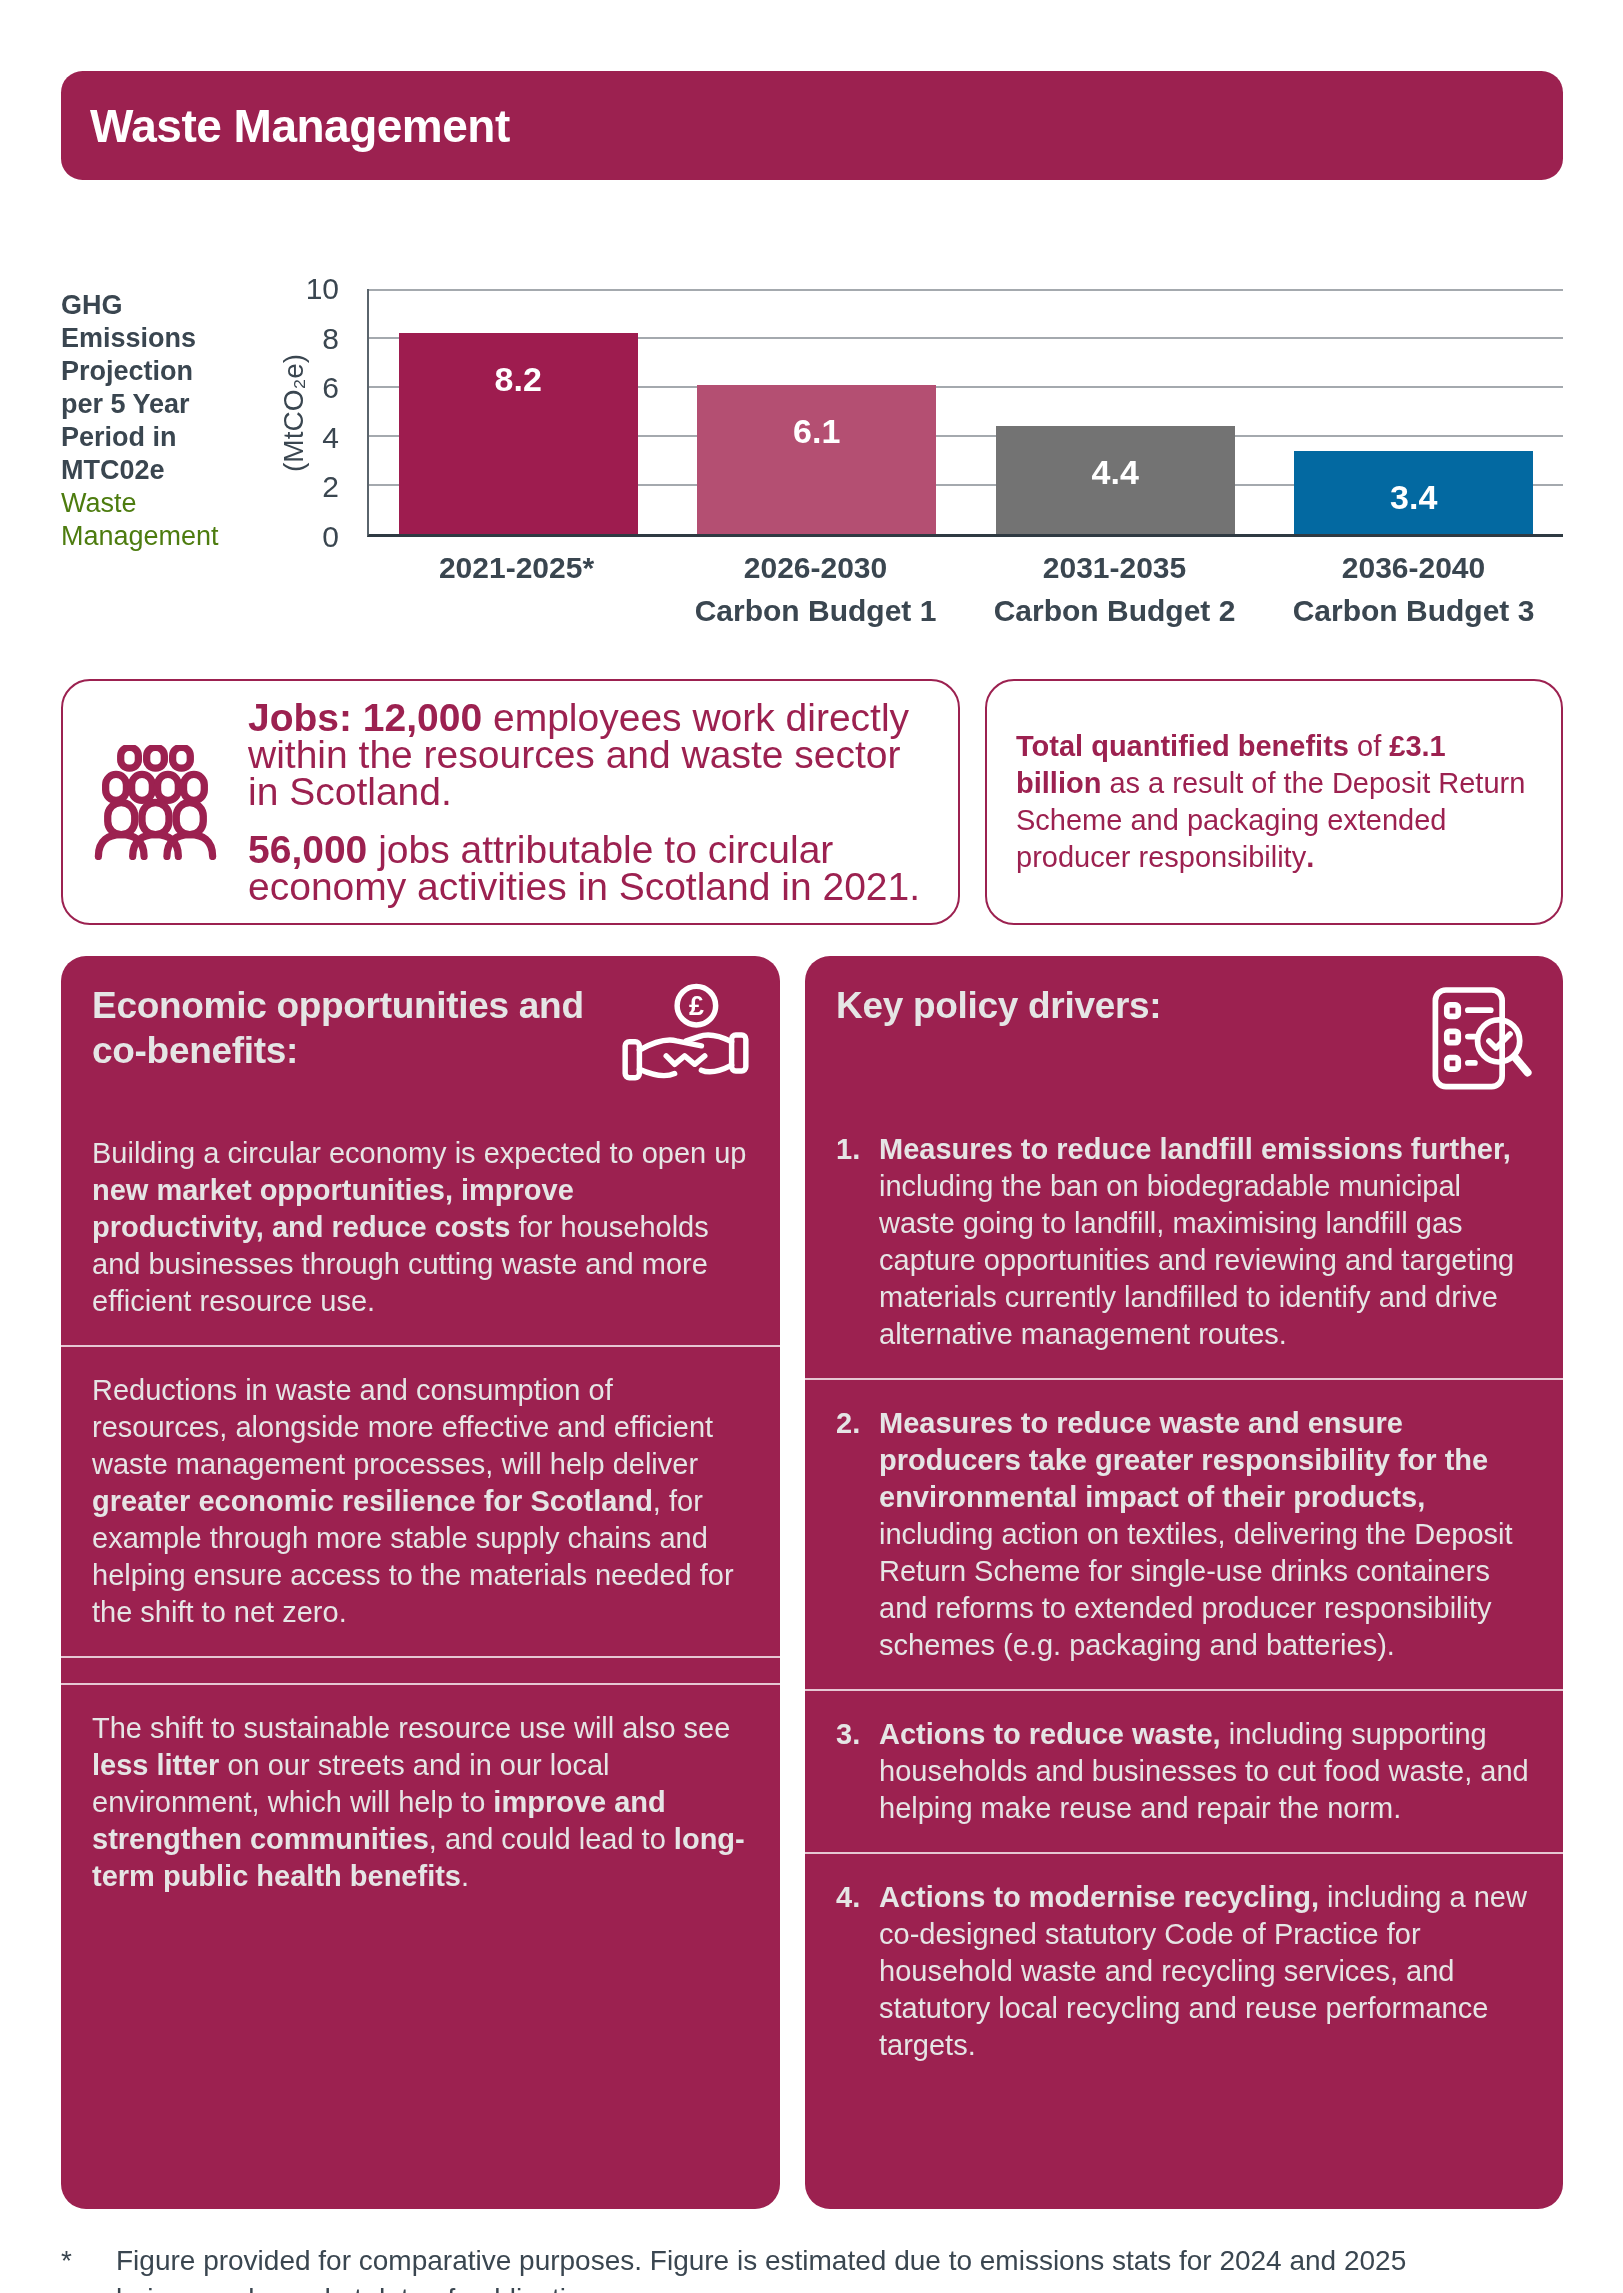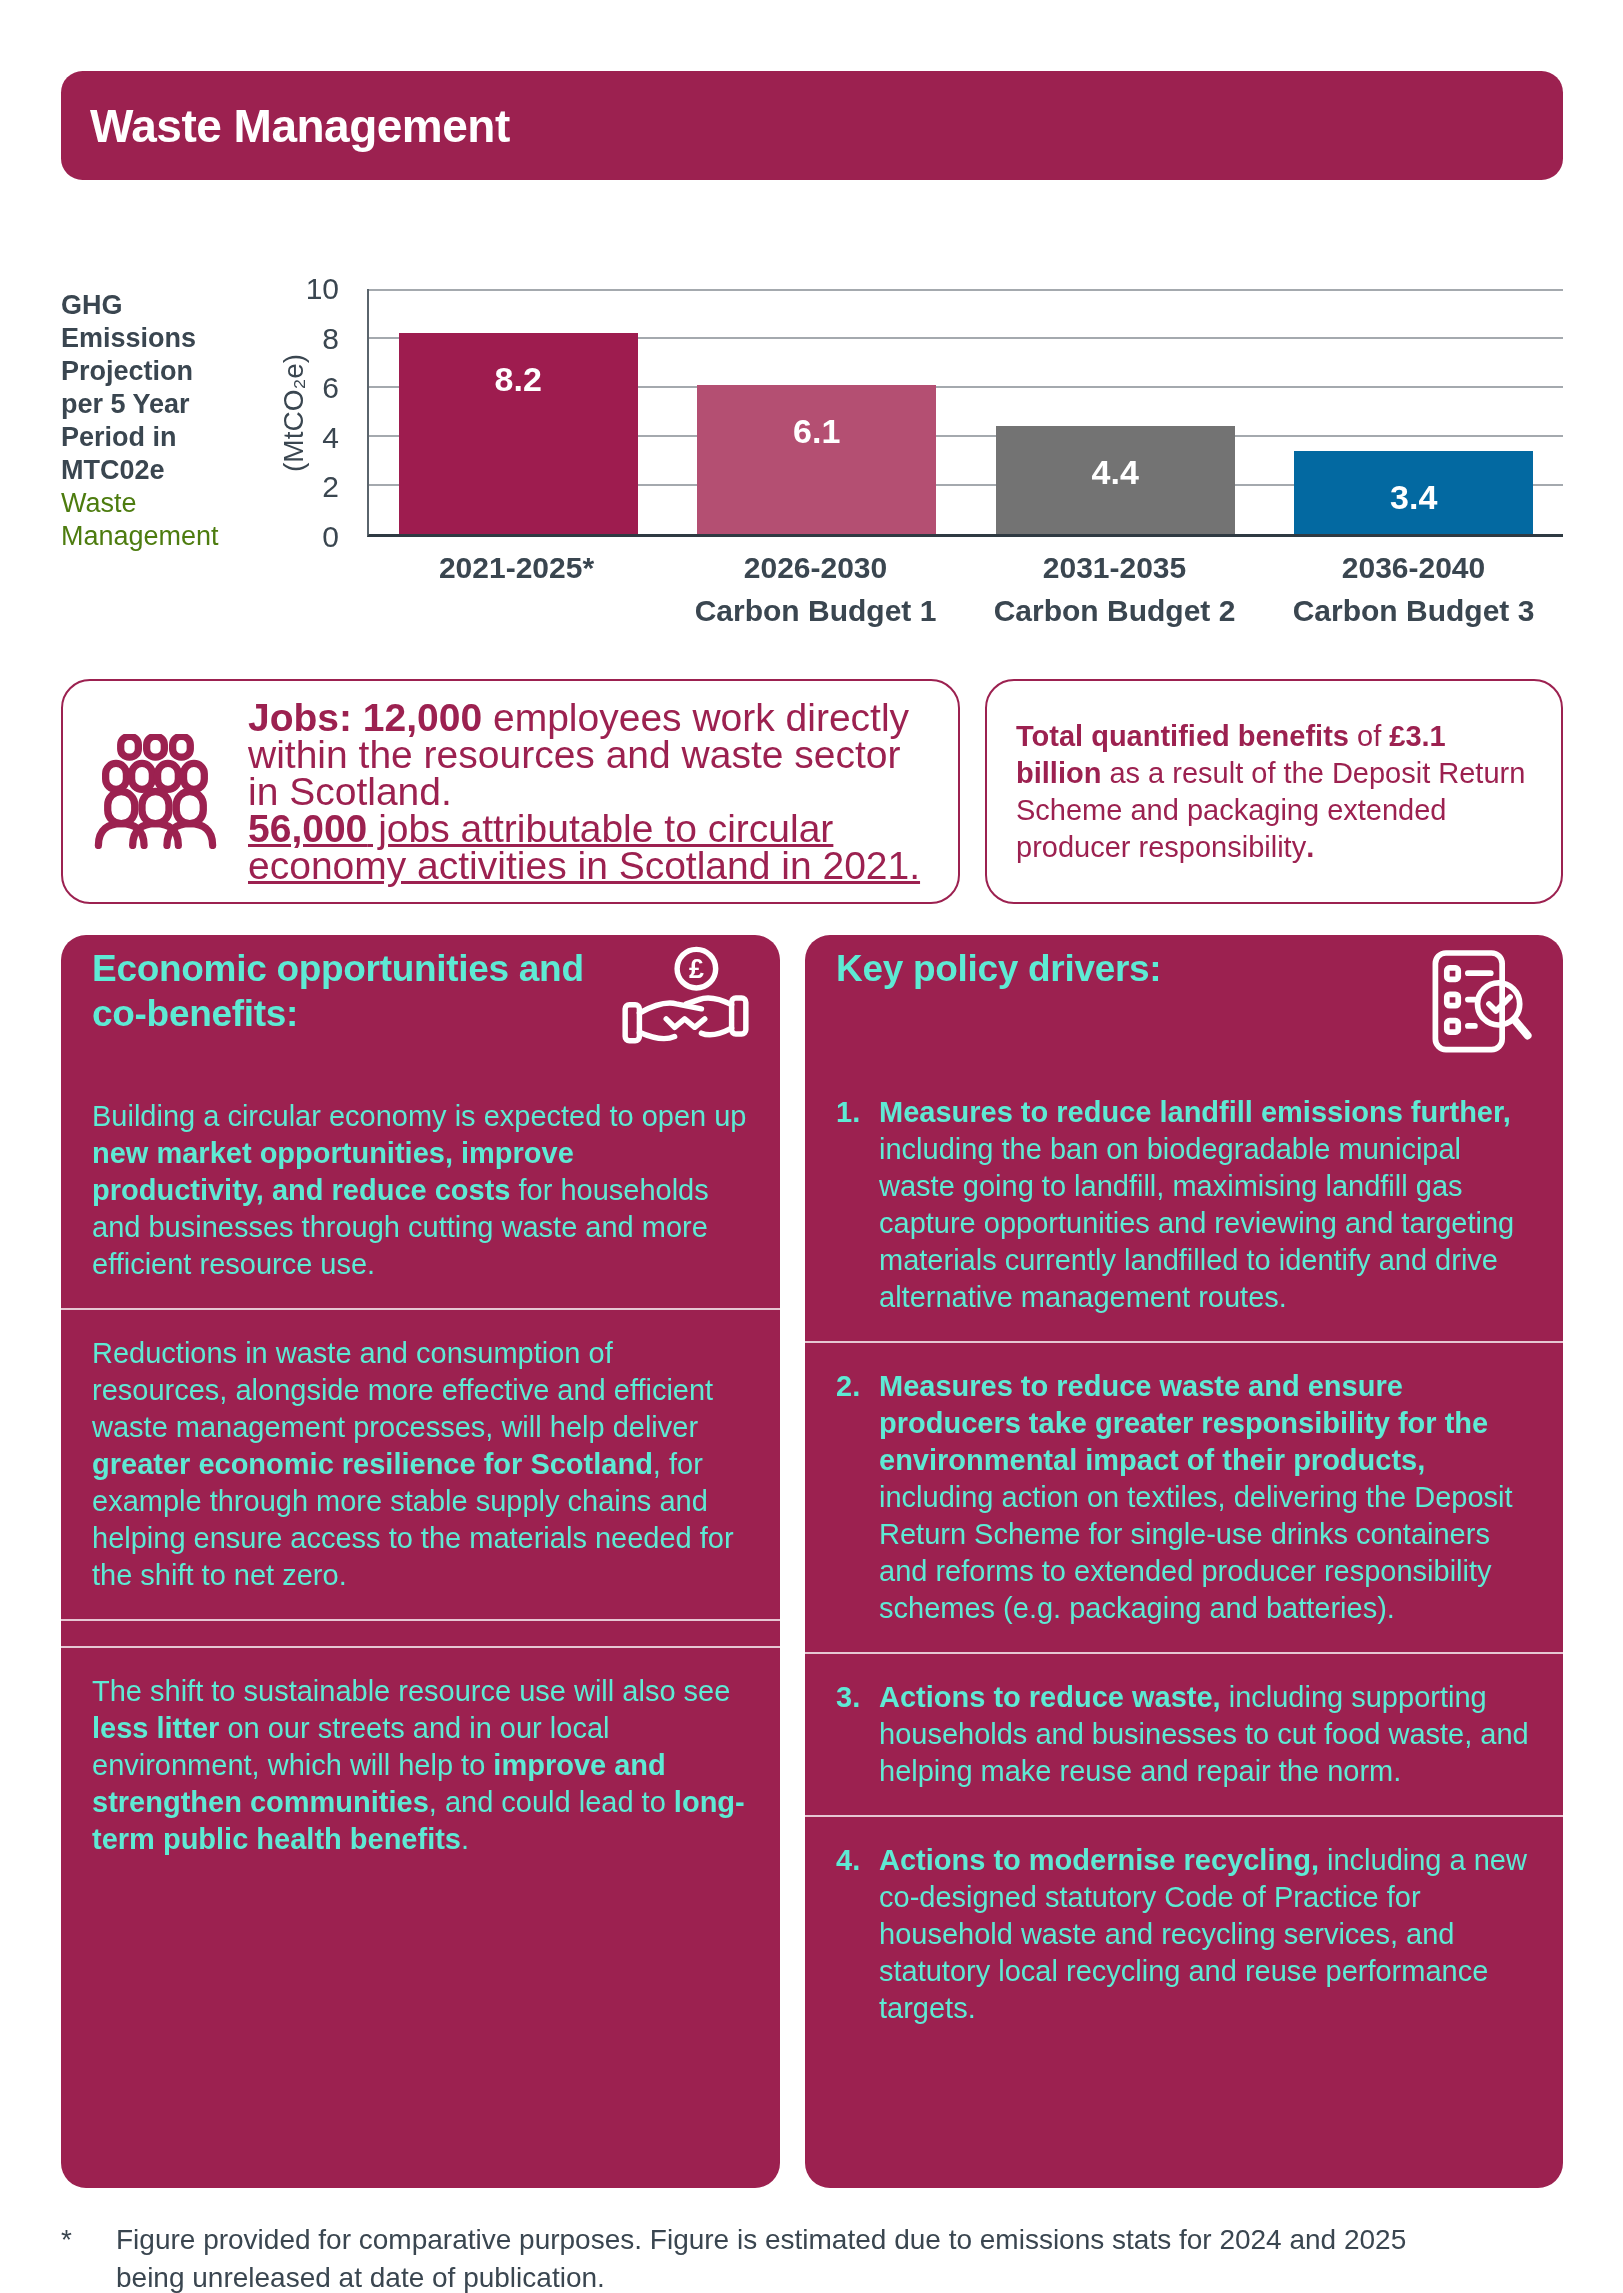--- a/index.html
+++ b/index.html
@@ -72,30 +72,30 @@
   
   .info-row { display:flex; gap:25px; margin-top:51px; }
   .info-box {
     border:2.9px solid #9C2150; border-radius:29px;
     min-height:197px; color:#9C2150;
     display:flex; align-items:center;
   }
   .info-box.jobs { flex:0 0 899px; padding:17.6px 25px; gap:25px; }
   .info-box.benefits { flex:1; padding:17.6px 29px; }
   .info-text p { font-size:39px; line-height:37px; }
-  .info-text p + p { margin-top:0;text-decoration:underline; }
+  .info-text p + p { margin-top:21px; }
   .info-box.benefits p { font-size:29px; line-height:37px; }
   .info-box b { font-weight:bold; }
   .jobs-icon { flex:0 0 135px; }
 
   
   .panels-row { display:flex; gap:25px; margin-top:31px; align-items:stretch; }
   .panel {
-    background:#9C2150; border-radius:25px; color:#5eead4;
-    padding:11px 31px 35px 31px; min-height:1253px;
+    background:#9C2150; border-radius:25px; color:#e5e5e5;
+    padding:27px 31px 35px 31px; min-height:1253px;
   }
   .panel.econ { flex:0 0 719px; }
   .panel.policy { flex:1; }
   .panel-head { display:flex; align-items:flex-start; }
   .panel-head h2 {
     flex:1; font-size:37px; font-weight:bold; line-height:45px; letter-spacing:-0.3px;
   }
   .panel-head .head-icon { flex:0 0 auto; margin-left:9.8px; }
   .panel p.body { font-size:29px; line-height:37px; }
   .panel .panel-head { margin-bottom:33px; }

